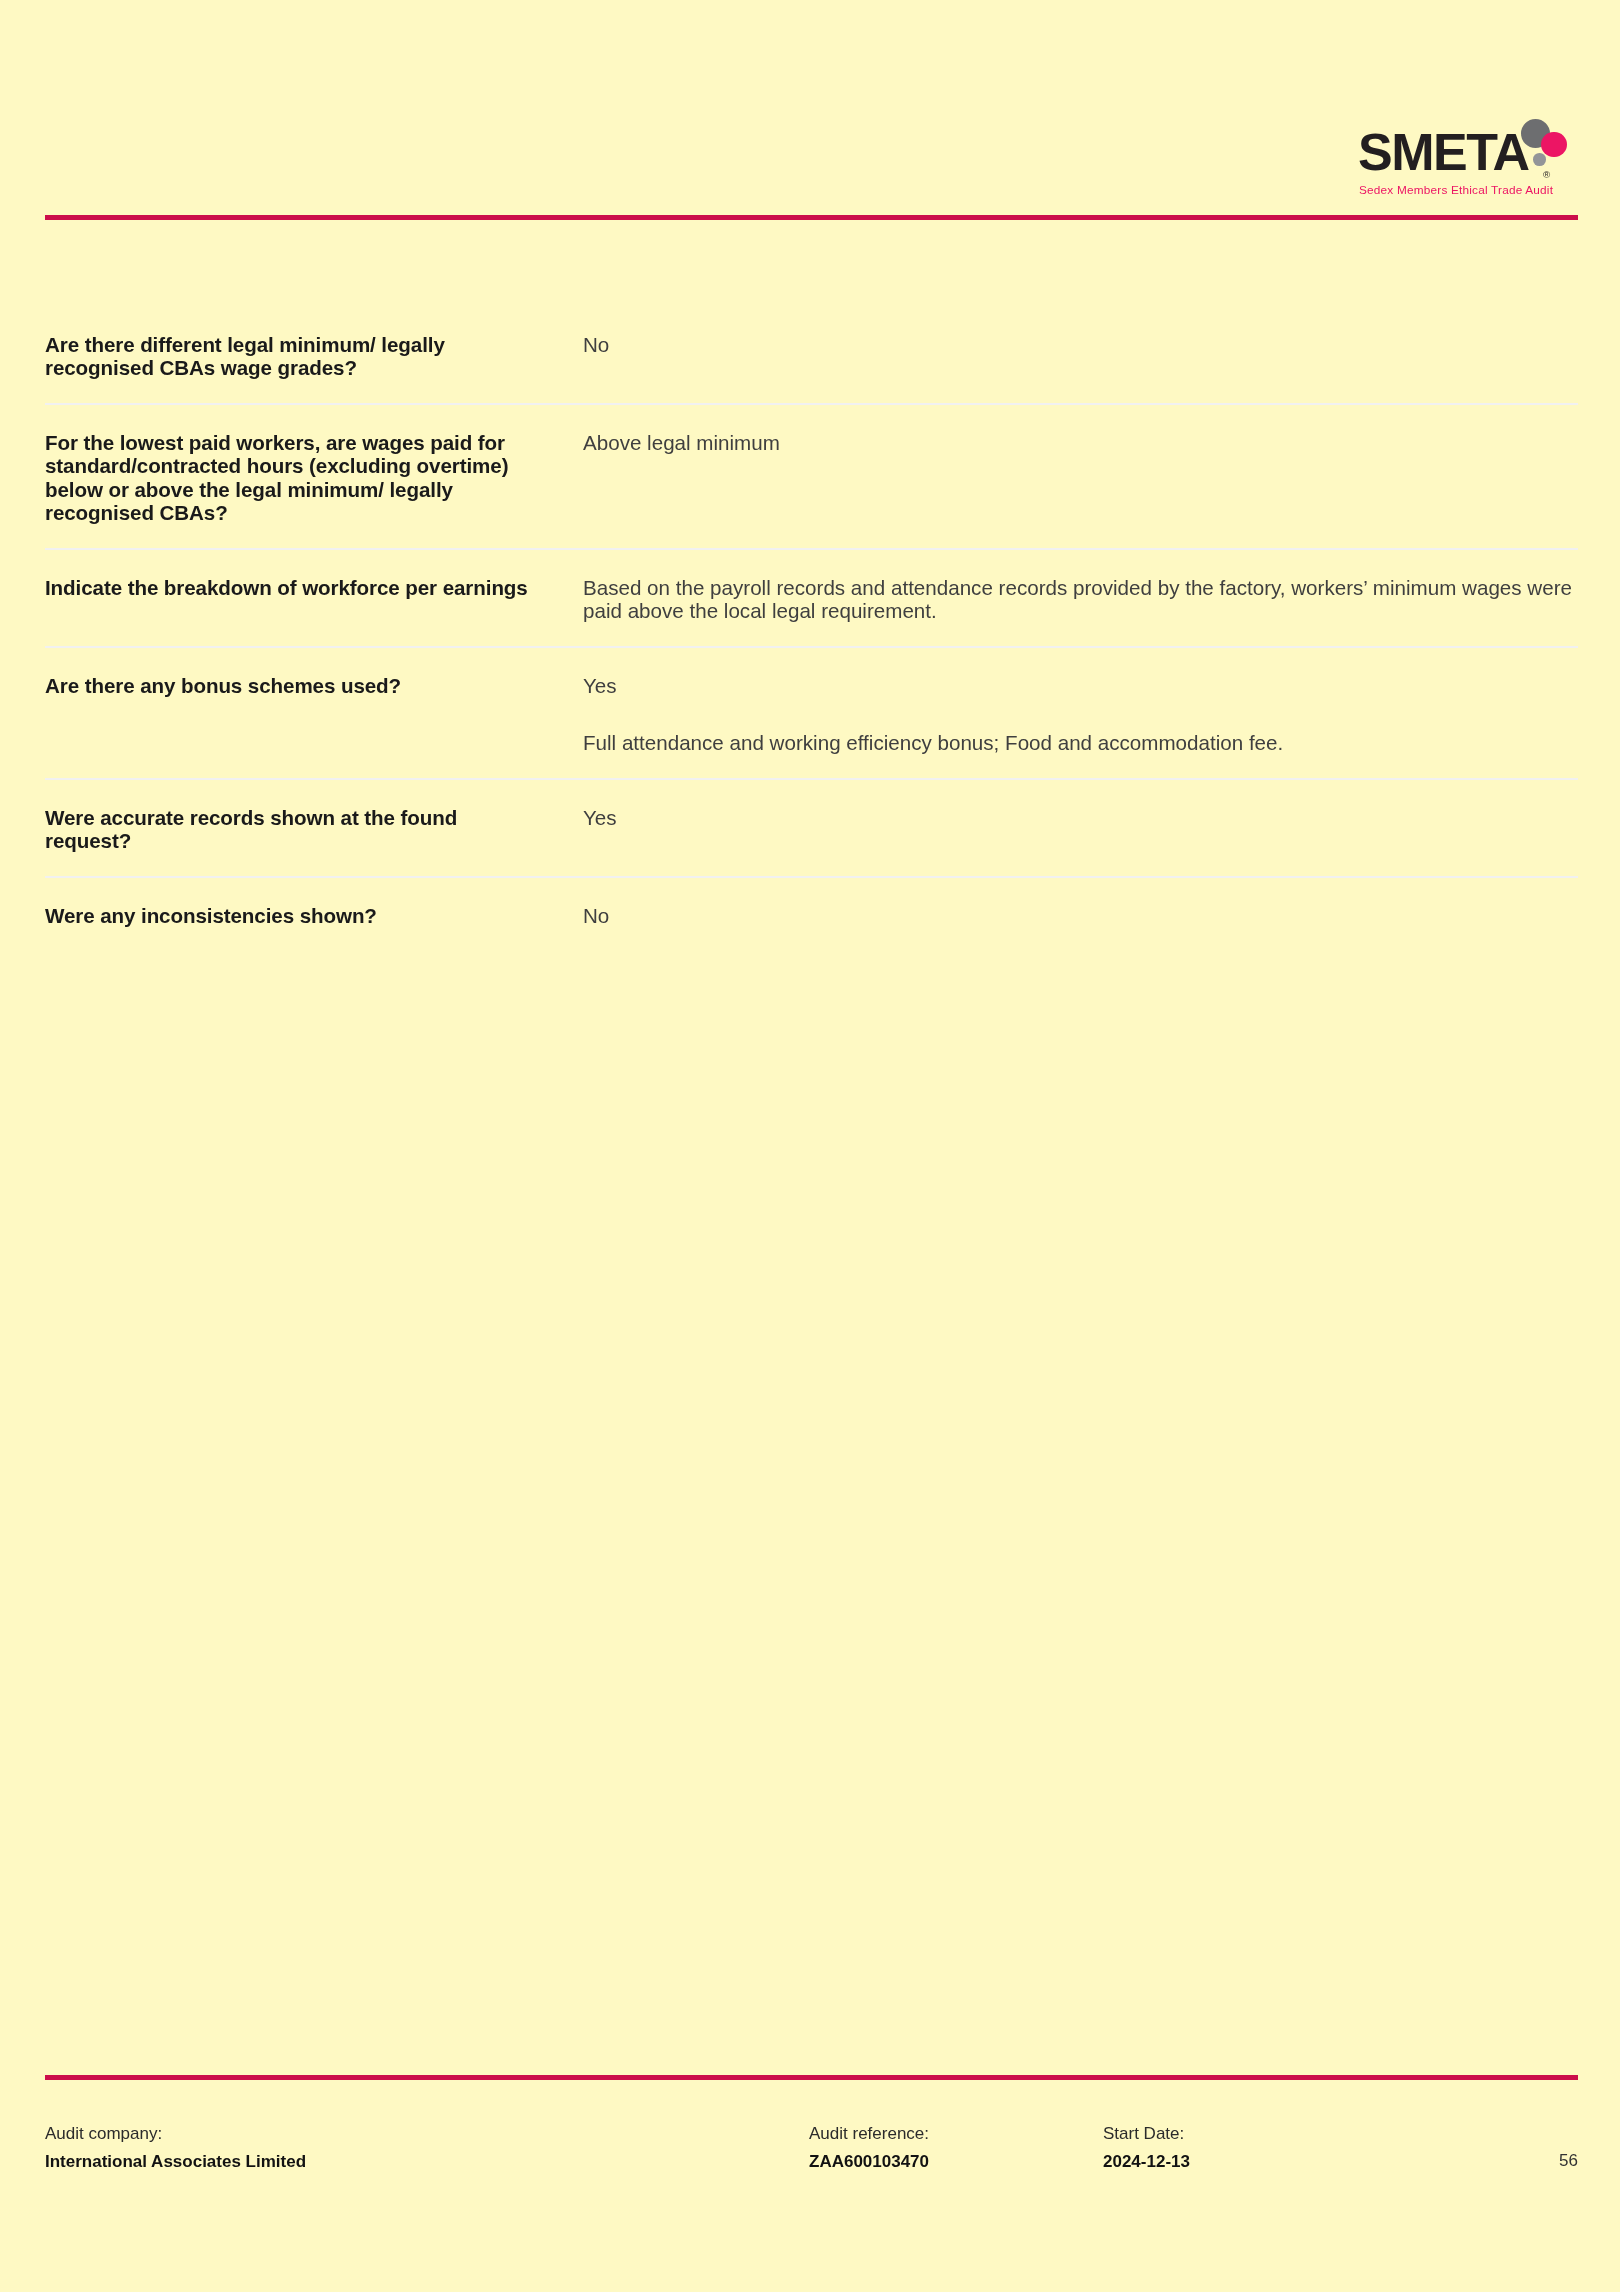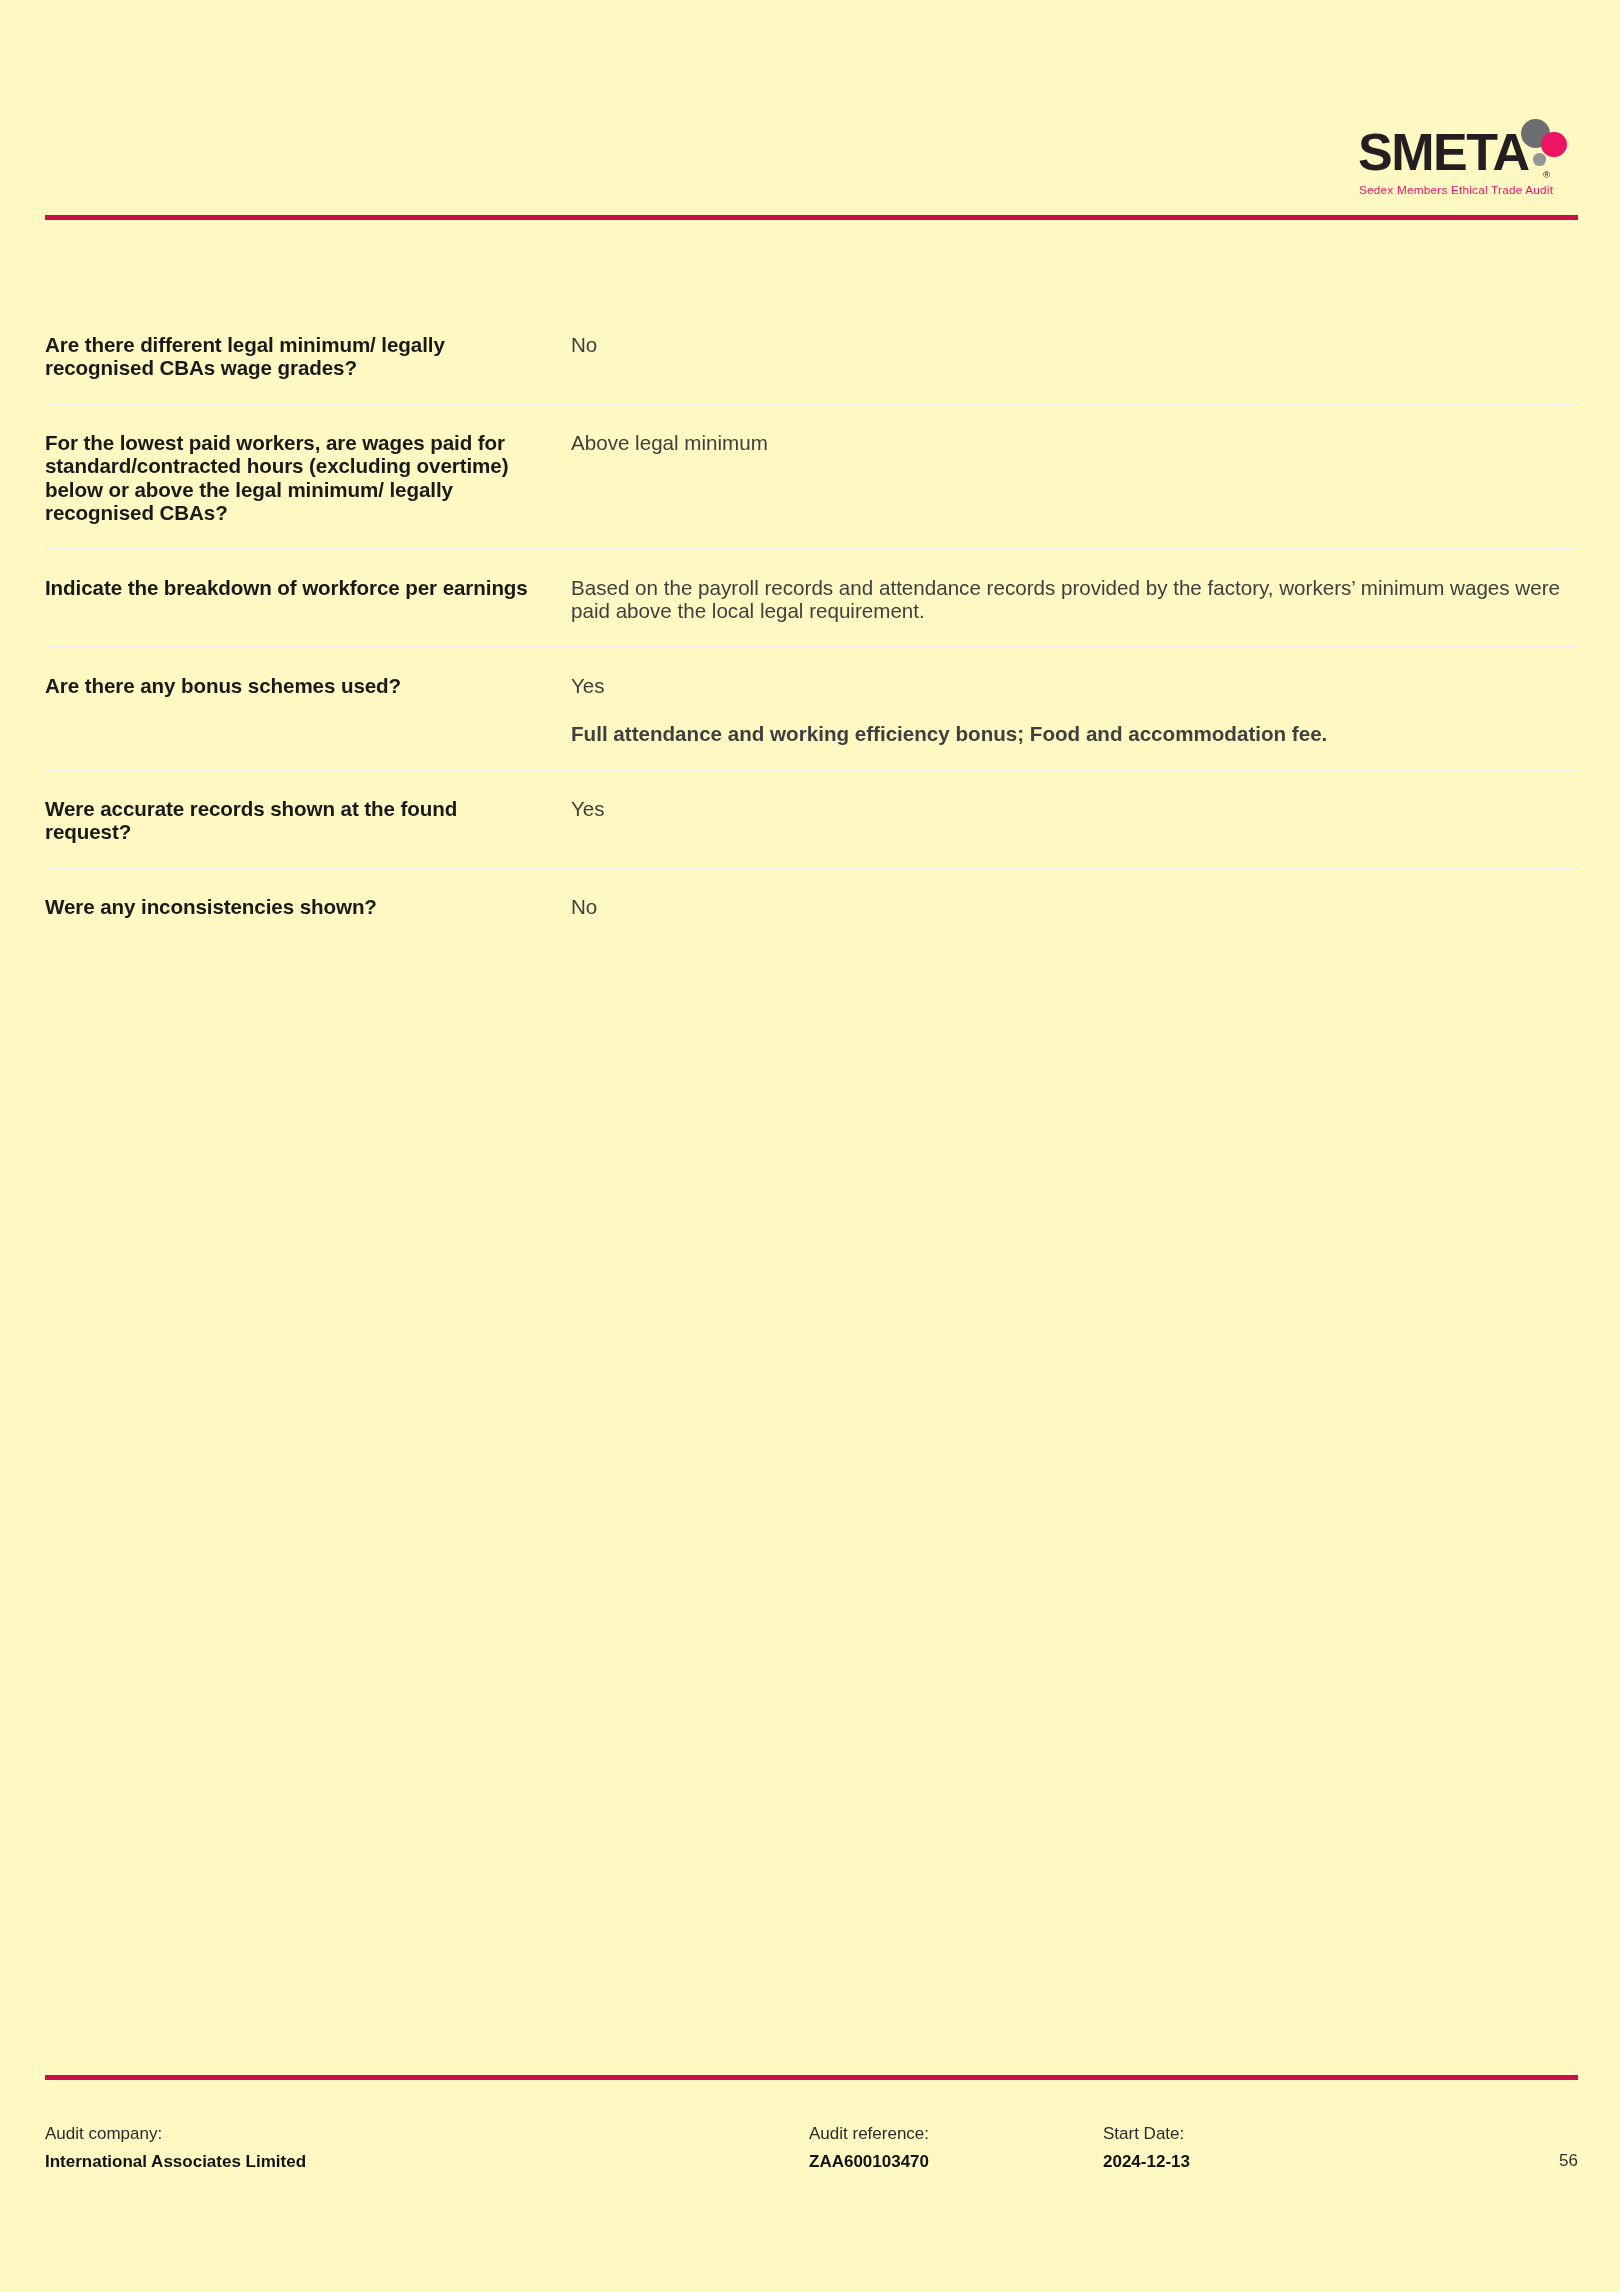--- a/index.html
+++ b/index.html
@@ -34,33 +34,33 @@
   
   .rule { position: absolute; left: 45px; width: 1533px; height: 4.9px; background: #CB0F4B; }
   .rule-top { top: 215px; }
   .rule-bottom { top: 2075px; }
 
   
   .qa { position: absolute; left: 45px; top: 324px; width: 1533px; }
   .qa-row {
     display: grid;
     grid-template-columns: 500px 1fr;
-    column-gap: 26px;
+    column-gap: 38px;
     padding: 25.5px 0 23.5px;
     border-bottom: 2px solid #F1F1F1;
   }
   .qa-row:first-child { padding-top: 8.8px; }
   .qa-row:last-child  { border-bottom: none; }
   .qa-q {
     font-size: 20.6px; line-height: 23.5px; font-weight: 700;
     color: #1A1A1A; letter-spacing: -0.1px;
   }
   .qa-a { font-size: 20.6px; line-height: 23.5px; color: #3F3F3F; }
   .qa-a-p { margin: 0; }
-  .qa-a-p + .qa-a-p { margin-top: 25px; font-weight: bold; }
+  .qa-a-p + .qa-a-p { margin-top: 34px; }
 
   
   .footer-cols {
     position: absolute; left: 45px; top: 2123px; width: 1533px; height: 59px;
     display: grid; grid-template-columns: 764px 294px auto;
   }
   .f-label { font-size: 17px; line-height: 21.6px; color: #2B2B2B; }
   .f-value { font-size: 17px; line-height: 21.6px; font-weight: 700; color: #121212; margin-top: 6.9px; }
   .page-number { position: absolute; right: 0; top: 28px; font-size: 17px; color: #333333; }
 </style>

